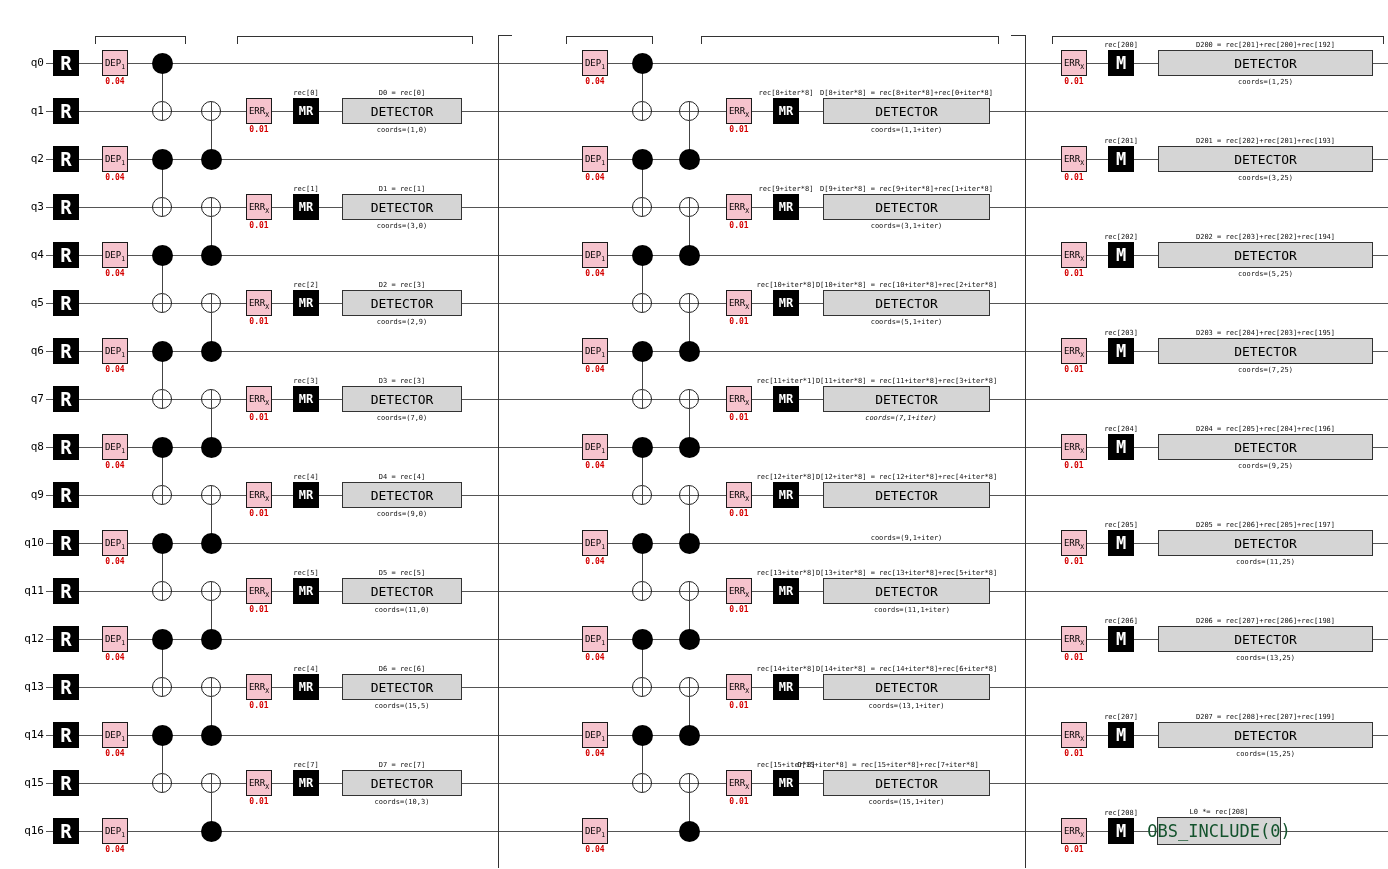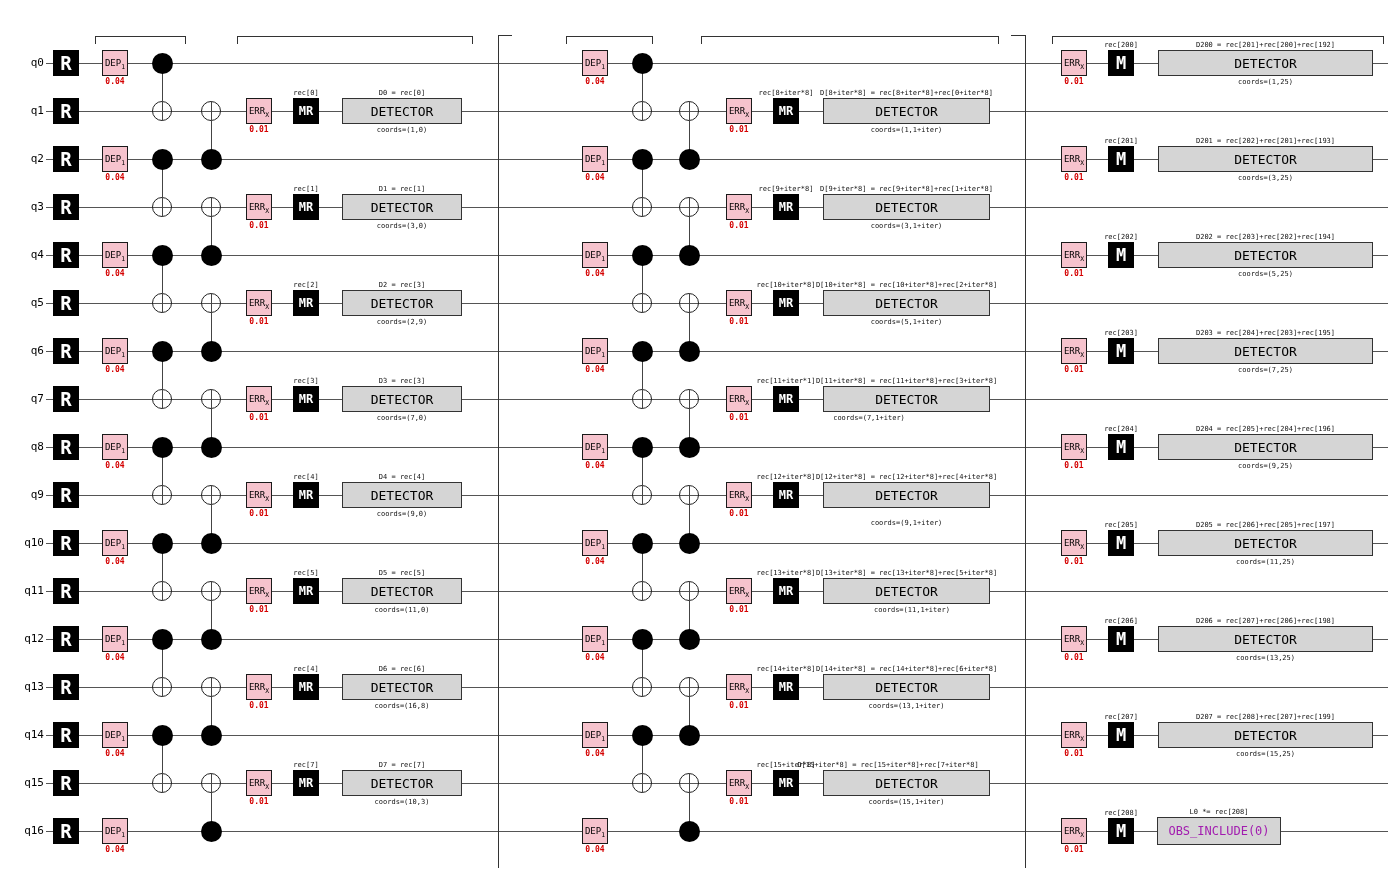--- a/index.html
+++ b/index.html
@@ -18,21 +18,21 @@
   .tickend{position:absolute;width:1px;height:8px;background:#333;z-index:1;}
   .qlabel{position:absolute;font-size:11px;color:#000;text-align:right;z-index:2;line-height:12px;}
   .gate{position:absolute;box-sizing:border-box;display:flex;align-items:center;justify-content:center;z-index:4;}
   .blackgate{background:#000;color:#fff;border:1px solid #000;font-weight:bold;}
   .pinkgate{background:#f6c3cd;border:1px solid #1a1a1a;color:#000;font-size:9px;line-height:9px;}
   .pinkgate .sub{font-size:6.5px;align-self:flex-end;margin-bottom:3px;}
   .prob{position:absolute;font-size:8px;font-weight:bold;color:#d40000;text-align:center;z-index:5;line-height:9px;}
   .dot{position:absolute;width:21px;height:21px;border-radius:50%;background:#000;z-index:4;}
   .target{position:absolute;width:20px;height:20px;border-radius:50%;border:1.3px solid #222;background:transparent;box-sizing:border-box;z-index:2;}
   .detbox{position:absolute;box-sizing:border-box;background:#d5d5d5;border:1px solid #333;display:flex;align-items:center;justify-content:center;font-size:13px;color:#000;z-index:4;}
-  .obsbox{position:absolute;box-sizing:border-box;background:#d5d5d5;border:1px solid #333;display:flex;align-items:center;justify-content:center;font-size:12px;color:#a21caf;z-index:4;}
+  .obsbox{position:absolute;box-sizing:border-box;background:#d5d5d5;border:1px solid #333;display:flex;align-items:center;justify-content:center;font-size:17px;color:#14532d;z-index:4;}
   .tinylabel{position:absolute;font-size:7px;color:#111;text-align:center;white-space:nowrap;z-index:5;line-height:8px;}
 </style>
 </head>
 <body>
 
 <div id="stage">
     <div class="wire" style="left: 46px; top: 63px; width: 1342px;"></div>
     <div class="qlabel" style="left: 0px; top: 57px; width: 44px;">q0</div>
     <div class="wire" style="left: 46px; top: 111px; width: 1342px;"></div>
     <div class="qlabel" style="left: 0px; top: 105px; width: 44px;">q1</div>
@@ -257,21 +257,21 @@
     <div class="tinylabel" style="left: 202px; top: 606px; width: 400px;">coords=(11,0)</div>
     <div class="gate pinkgate" style="left: 246px; top: 674px; width: 26px; height: 26px;">
       <span>ERR</span>
       <span class="sub">X</span>
     </div>
     <div class="prob" style="left: 239px; top: 701px; width: 40px;">0.01</div>
     <div class="gate blackgate" style="left: 293px; top: 674px; width: 26px; height: 26px; font-size: 12px;">MR</div>
     <div class="tinylabel" style="left: 106px; top: 665px; width: 400px;">rec[4]</div>
     <div class="detbox" style="left: 342px; top: 674px; width: 120px; height: 26px;">DETECTOR</div>
     <div class="tinylabel" style="left: 202px; top: 665px; width: 400px;">D6 = rec[6]</div>
-    <div class="tinylabel" style="left: 202px; top: 702px; width: 400px;">coords=(16,8)</div>
+    <div class="tinylabel" style="left: 202px; top: 702px; width: 400px;">coords=(15,5)</div>
     <div class="gate pinkgate" style="left: 246px; top: 770px; width: 26px; height: 26px;">
       <span>ERR</span>
       <span class="sub">X</span>
     </div>
     <div class="prob" style="left: 239px; top: 797px; width: 40px;">0.01</div>
     <div class="gate blackgate" style="left: 293px; top: 770px; width: 26px; height: 26px; font-size: 12px;">MR</div>
     <div class="tinylabel" style="left: 106px; top: 761px; width: 400px;">rec[7]</div>
     <div class="detbox" style="left: 342px; top: 770px; width: 120px; height: 26px;">DETECTOR</div>
     <div class="tinylabel" style="left: 202px; top: 761px; width: 400px;">D7 = rec[7]</div>
     <div class="tinylabel" style="left: 202px; top: 798px; width: 400px;">coords=(10,3)</div>
@@ -400,31 +400,31 @@
     <div class="tinylabel" style="left: 706.5px; top: 318px; width: 400px;">coords=(5,1+iter)</div>
     <div class="gate pinkgate" style="left: 726px; top: 386px; width: 26px; height: 26px;">
       <span>ERR</span>
       <span class="sub">X</span>
     </div>
     <div class="prob" style="left: 719px; top: 413px; width: 40px;">0.01</div>
     <div class="gate blackgate" style="left: 773px; top: 386px; width: 26px; height: 26px; font-size: 12px;">MR</div>
     <div class="tinylabel" style="left: 586px; top: 377px; width: 400px;">rec[11+iter*1]</div>
     <div class="detbox" style="left: 823px; top: 386px; width: 167px; height: 26px;">DETECTOR</div>
     <div class="tinylabel" style="left: 706.5px; top: 377px; width: 400px;">D[11+iter*8] = rec[11+iter*8]+rec[3+iter*8]</div>
-    <div class="tinylabel" style="left: 669px; top: 414px; width: 400px;">coords=(7,1+iter)</div>
+    <div class="tinylabel" style="left: 701px; top: 414px; width: 400px; font-style: italic;">coords=(7,1+iter)</div>
     <div class="gate pinkgate" style="left: 726px; top: 482px; width: 26px; height: 26px;">
       <span>ERR</span>
       <span class="sub">X</span>
     </div>
     <div class="prob" style="left: 719px; top: 509px; width: 40px;">0.01</div>
     <div class="gate blackgate" style="left: 773px; top: 482px; width: 26px; height: 26px; font-size: 12px;">MR</div>
     <div class="tinylabel" style="left: 586px; top: 473px; width: 400px;">rec[12+iter*8]</div>
     <div class="detbox" style="left: 823px; top: 482px; width: 167px; height: 26px;">DETECTOR</div>
     <div class="tinylabel" style="left: 706.5px; top: 473px; width: 400px;">D[12+iter*8] = rec[12+iter*8]+rec[4+iter*8]</div>
-    <div class="tinylabel" style="left: 706.5px; top: 519px; width: 400px;">coords=(9,1+iter)</div>
+    <div class="tinylabel" style="left: 706.5px; top: 534px; width: 400px;">coords=(9,1+iter)</div>
     <div class="gate pinkgate" style="left: 726px; top: 578px; width: 26px; height: 26px;">
       <span>ERR</span>
       <span class="sub">X</span>
     </div>
     <div class="prob" style="left: 719px; top: 605px; width: 40px;">0.01</div>
     <div class="gate blackgate" style="left: 773px; top: 578px; width: 26px; height: 26px; font-size: 12px;">MR</div>
     <div class="tinylabel" style="left: 586px; top: 569px; width: 400px;">rec[13+iter*8]</div>
     <div class="detbox" style="left: 823px; top: 578px; width: 167px; height: 26px;">DETECTOR</div>
     <div class="tinylabel" style="left: 706.5px; top: 569px; width: 400px;">D[13+iter*8] = rec[13+iter*8]+rec[5+iter*8]</div>
     <div class="tinylabel" style="left: 712px; top: 606px; width: 400px;">coords=(11,1+iter)</div>

